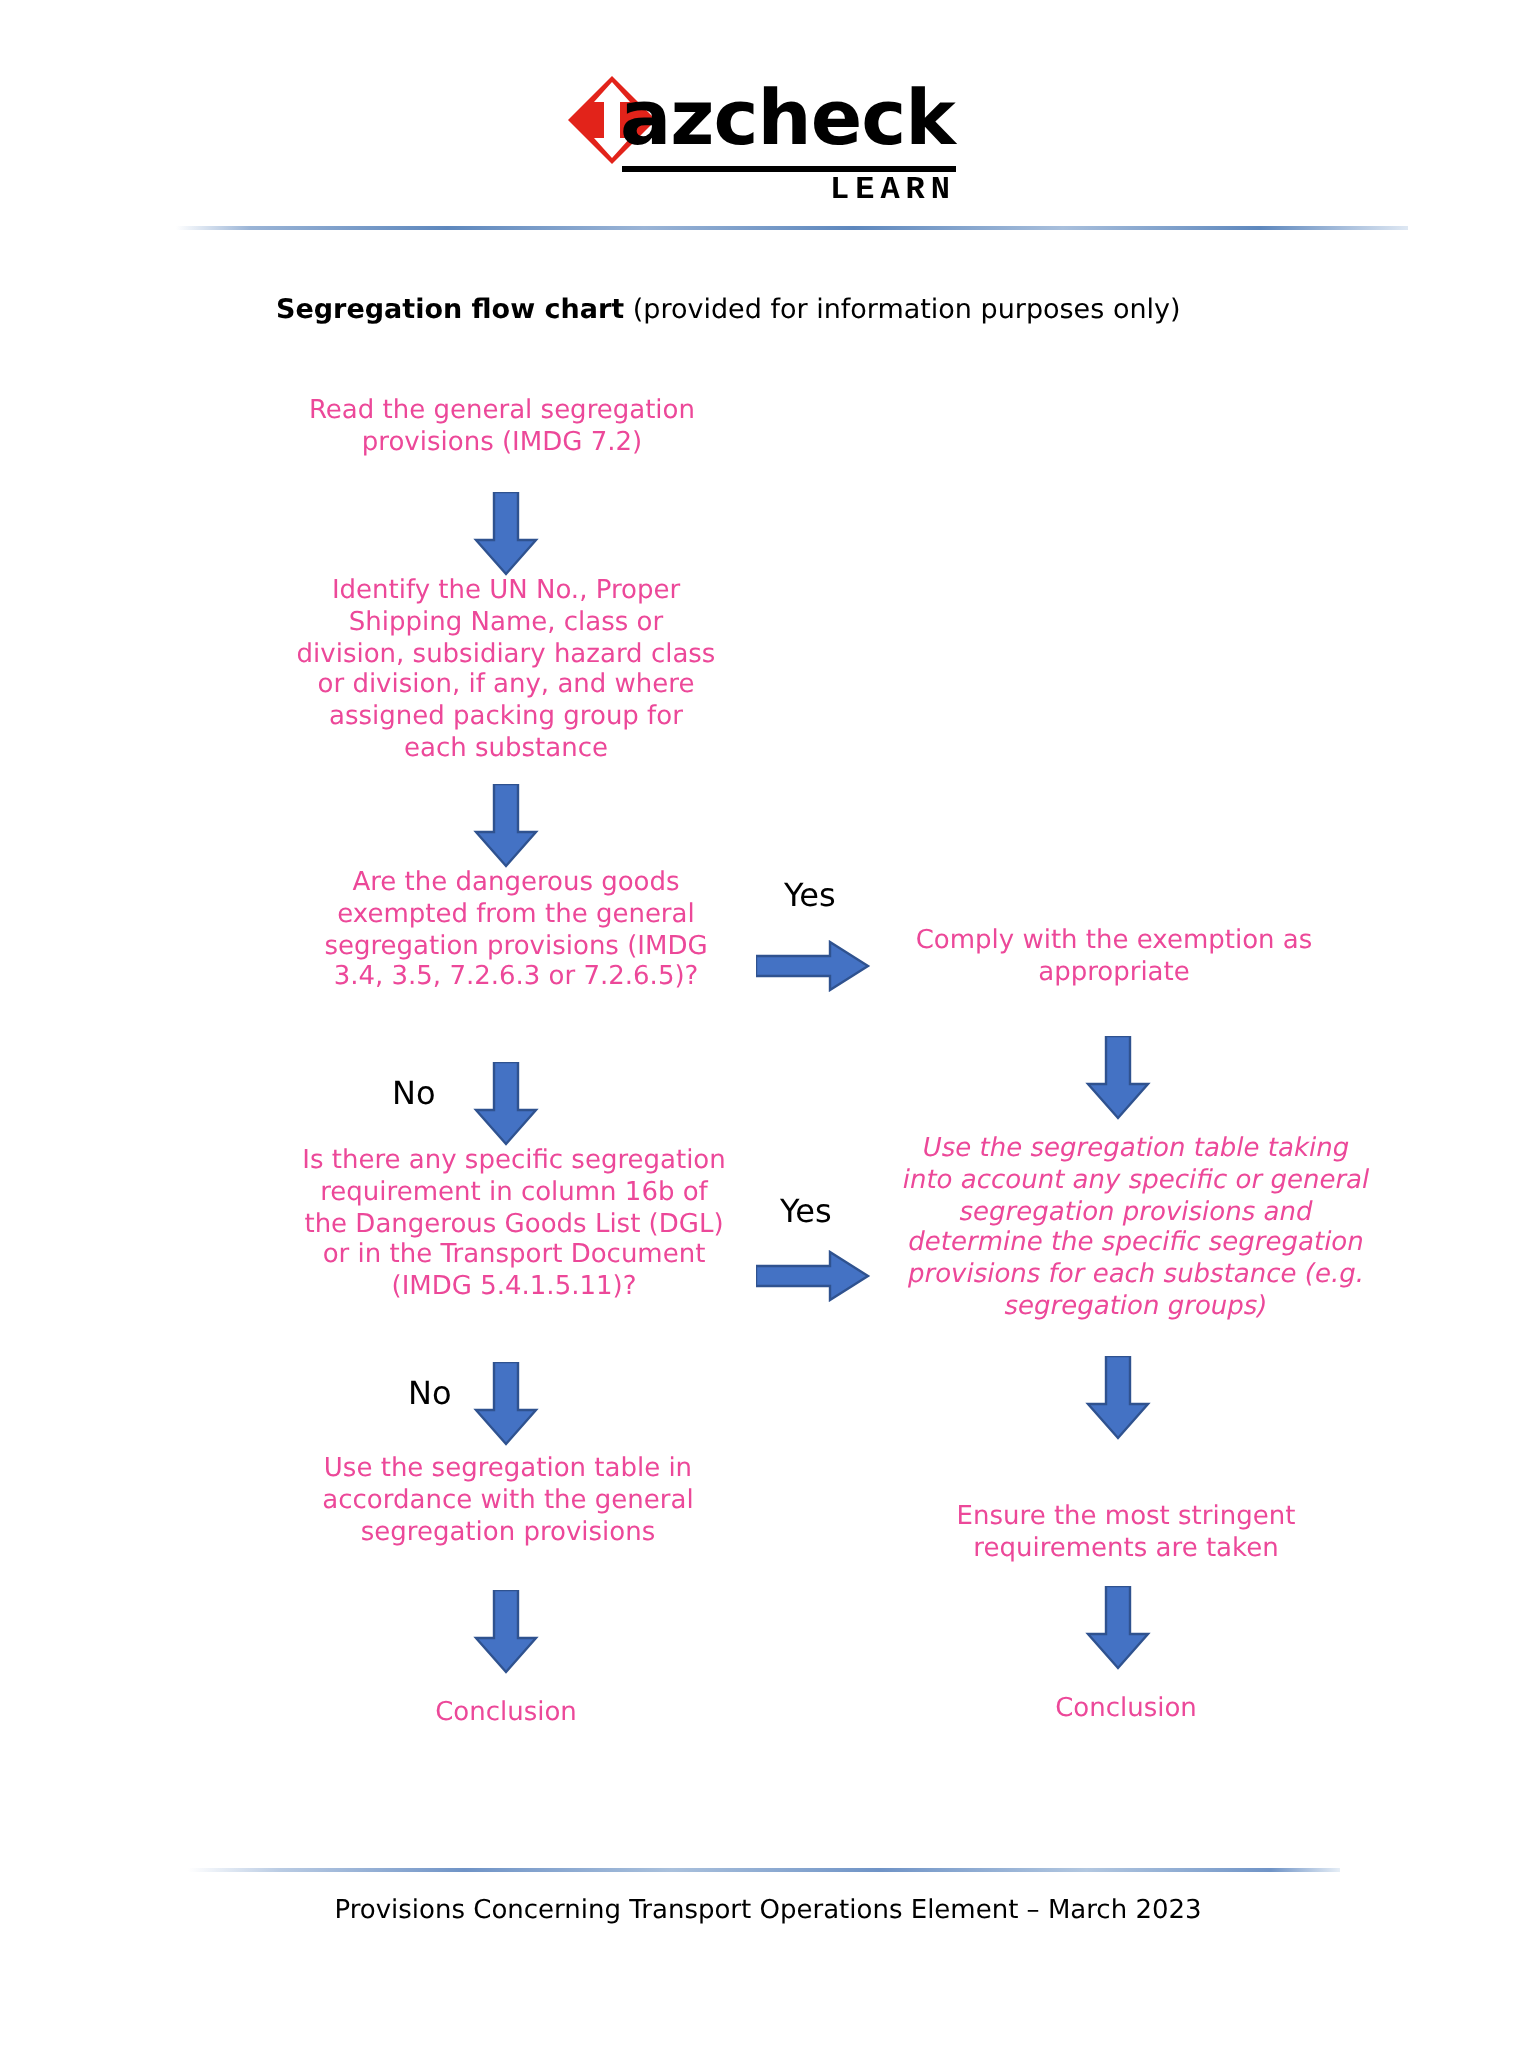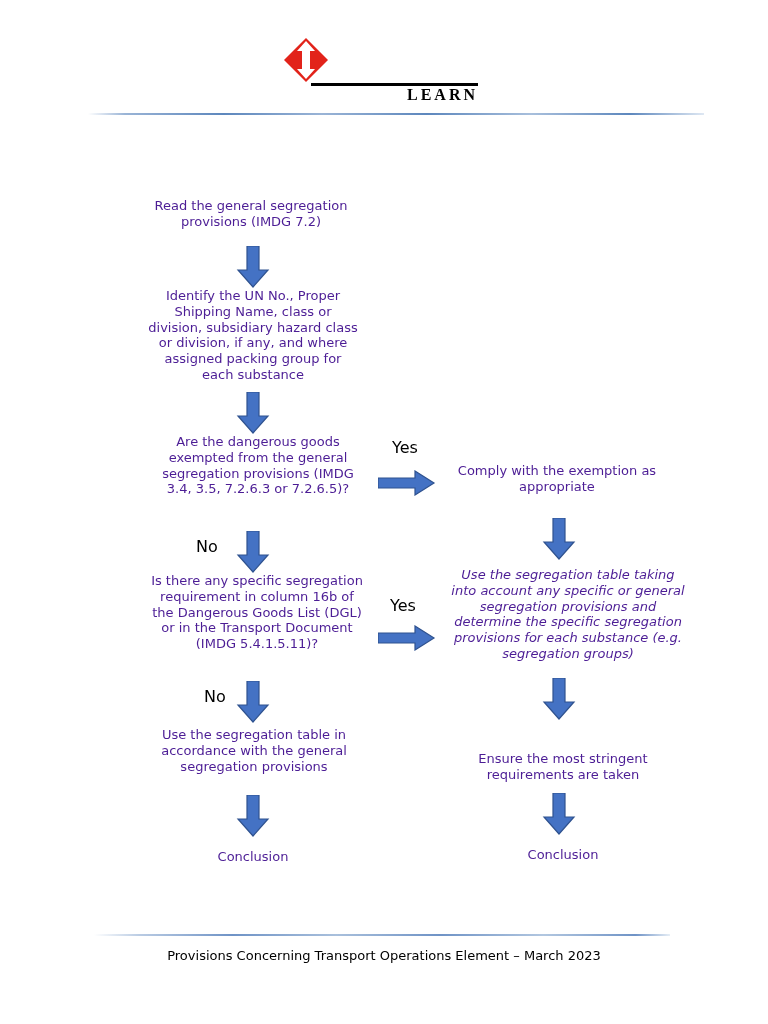--- a/index.html
+++ b/index.html
@@ -60,21 +60,21 @@
     width: 167px;
     height: 3px;
     background: #000000;
   }
   .logo-sub {
     position: absolute;
     left: 0px;
     top: 50px;
     width: 194px;
     text-align: right;
-    font-family: Liberation Serif, serif;
+    font-family: Liberation Mono, monospace;
     font-weight: bold;
     font-size: 16px;
     letter-spacing: 3px;
     color: #000000;
   }
 
   .header-rule {
     position: absolute;
     left: 88px;
     top: 113px;
@@ -96,21 +96,21 @@
     white-space: nowrap;
   }
   .chart-title .strong { font-weight: bold; }
 
   
   .node {
     position: absolute;
     text-align: center;
     font-size: 13px;
     line-height: 15.8px;
-    color: #4c1d95;
+    color: #ec4899;
   }
 
   
   .branch-label {
     position: absolute;
     font-size: 16px;
     line-height: 14px;
     color: #000000;
   }
 
@@ -147,27 +147,31 @@
 <div id="page">
 
   <div class="logo-wrap">
     <div class="logo-inner">
       <div class="logo-diamond">
         <svg width="44" height="44" viewBox="0 0 44 44" aria-hidden="true">
           <polygon points="22,0 44,22 22,44 0,22" fill="#E2231A"></polygon>
           <polygon points="22,3 31,13 26,13 26,31 31,31 22,41 13,31 18,31 18,13 13,13" fill="#FFFFFF"></polygon>
         </svg>
       </div>
+      <div class="logo-word"><span>azcheck</span></div>
       <div class="logo-rule"></div>
       <div class="logo-sub">LEARN</div>
     </div>
   </div>
 
   <div class="header-rule"></div>
 
+  <div class="chart-title">
+    <span class="strong">Segregation flow chart</span><span> (provided for information purposes only)</span>
+  </div>
 
   <div class="node" style="left:140px; top:198px; width:222px;">Read the general segregation provisions (IMDG 7.2)</div>
 
   <div class="arrow" style="left:236px; top:246px;">
     <svg width="34" height="42" viewBox="0 0 34 42" aria-hidden="true">
       <polygon points="11,0 23,0 23,24 32,24 17,41 2,24 11,24" fill="#4472C4" stroke="#2F528F" stroke-width="1.2" stroke-linejoin="miter"></polygon>
     </svg>
   </div>
 
   <div class="node" style="left:147px; top:288px; width:212px;">Identify the UN No., Proper Shipping Name, class or division, subsidiary hazard class or division, if any, and where assigned packing group for each substance</div>

